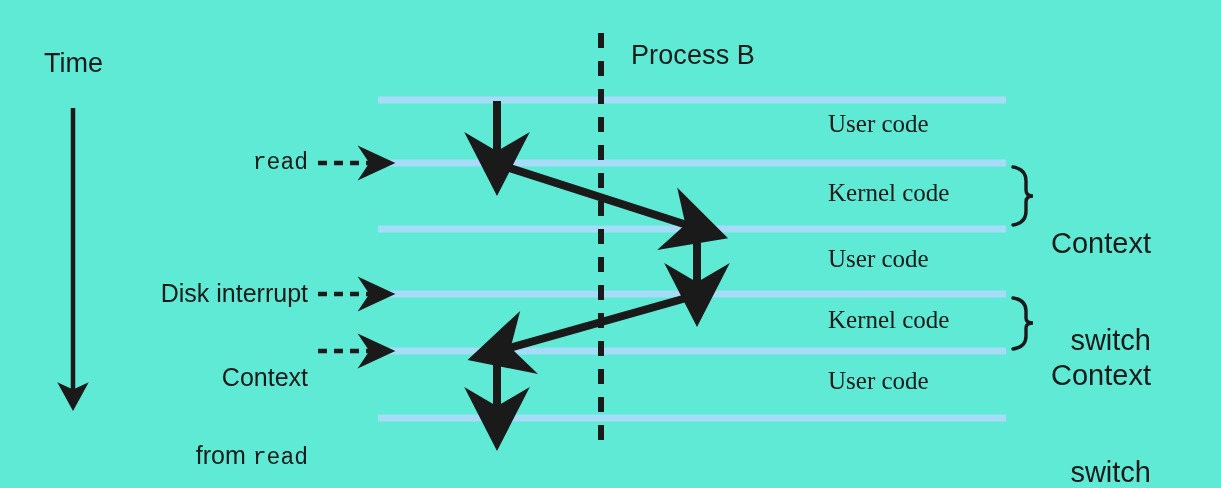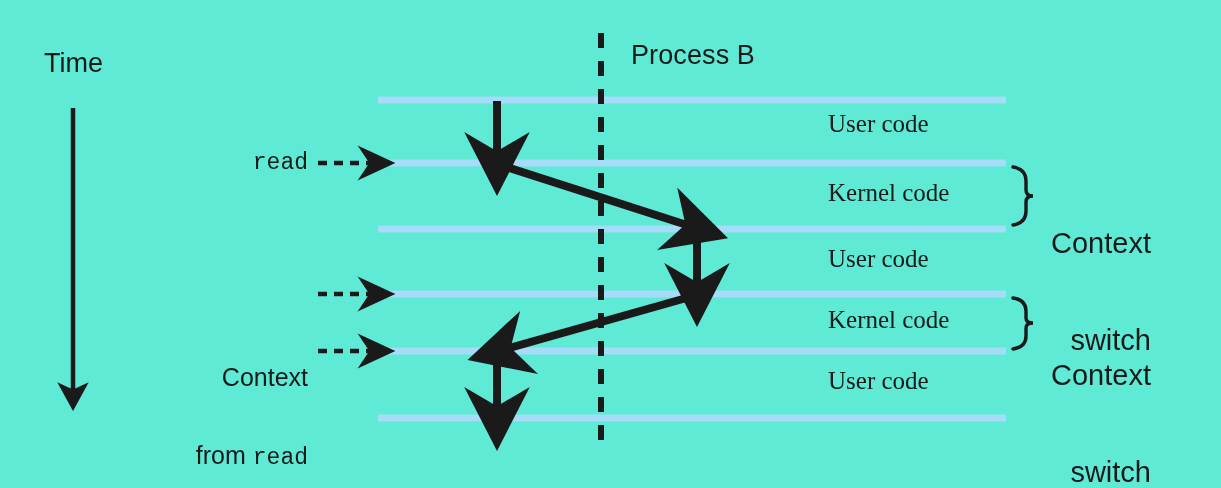--- a/index.html
+++ b/index.html
@@ -129,19 +129,20 @@
     <div>Context</div>
     <div>switch</div>
   </div>
   <div class="lbl switch-label" style="left:1051px; top:294px;">
     <div>Context</div>
     <div>switch</div>
   </div>
 
   <div class="lbl read-label" style="left:160px; top:151px; width:148px; text-align:right;">read</div>
 
+  <div class="lbl event-label" style="left:60px; top:280px; width:248px;">Disk interrupt</div>
 
   <div class="lbl event-label" style="left:60px; top:311px; width:248px;">
     <div>Context</div>
     <div><span>from </span><span class="mono-inline">read</span></div>
   </div>
 
 </div>
 
 </body></html>

